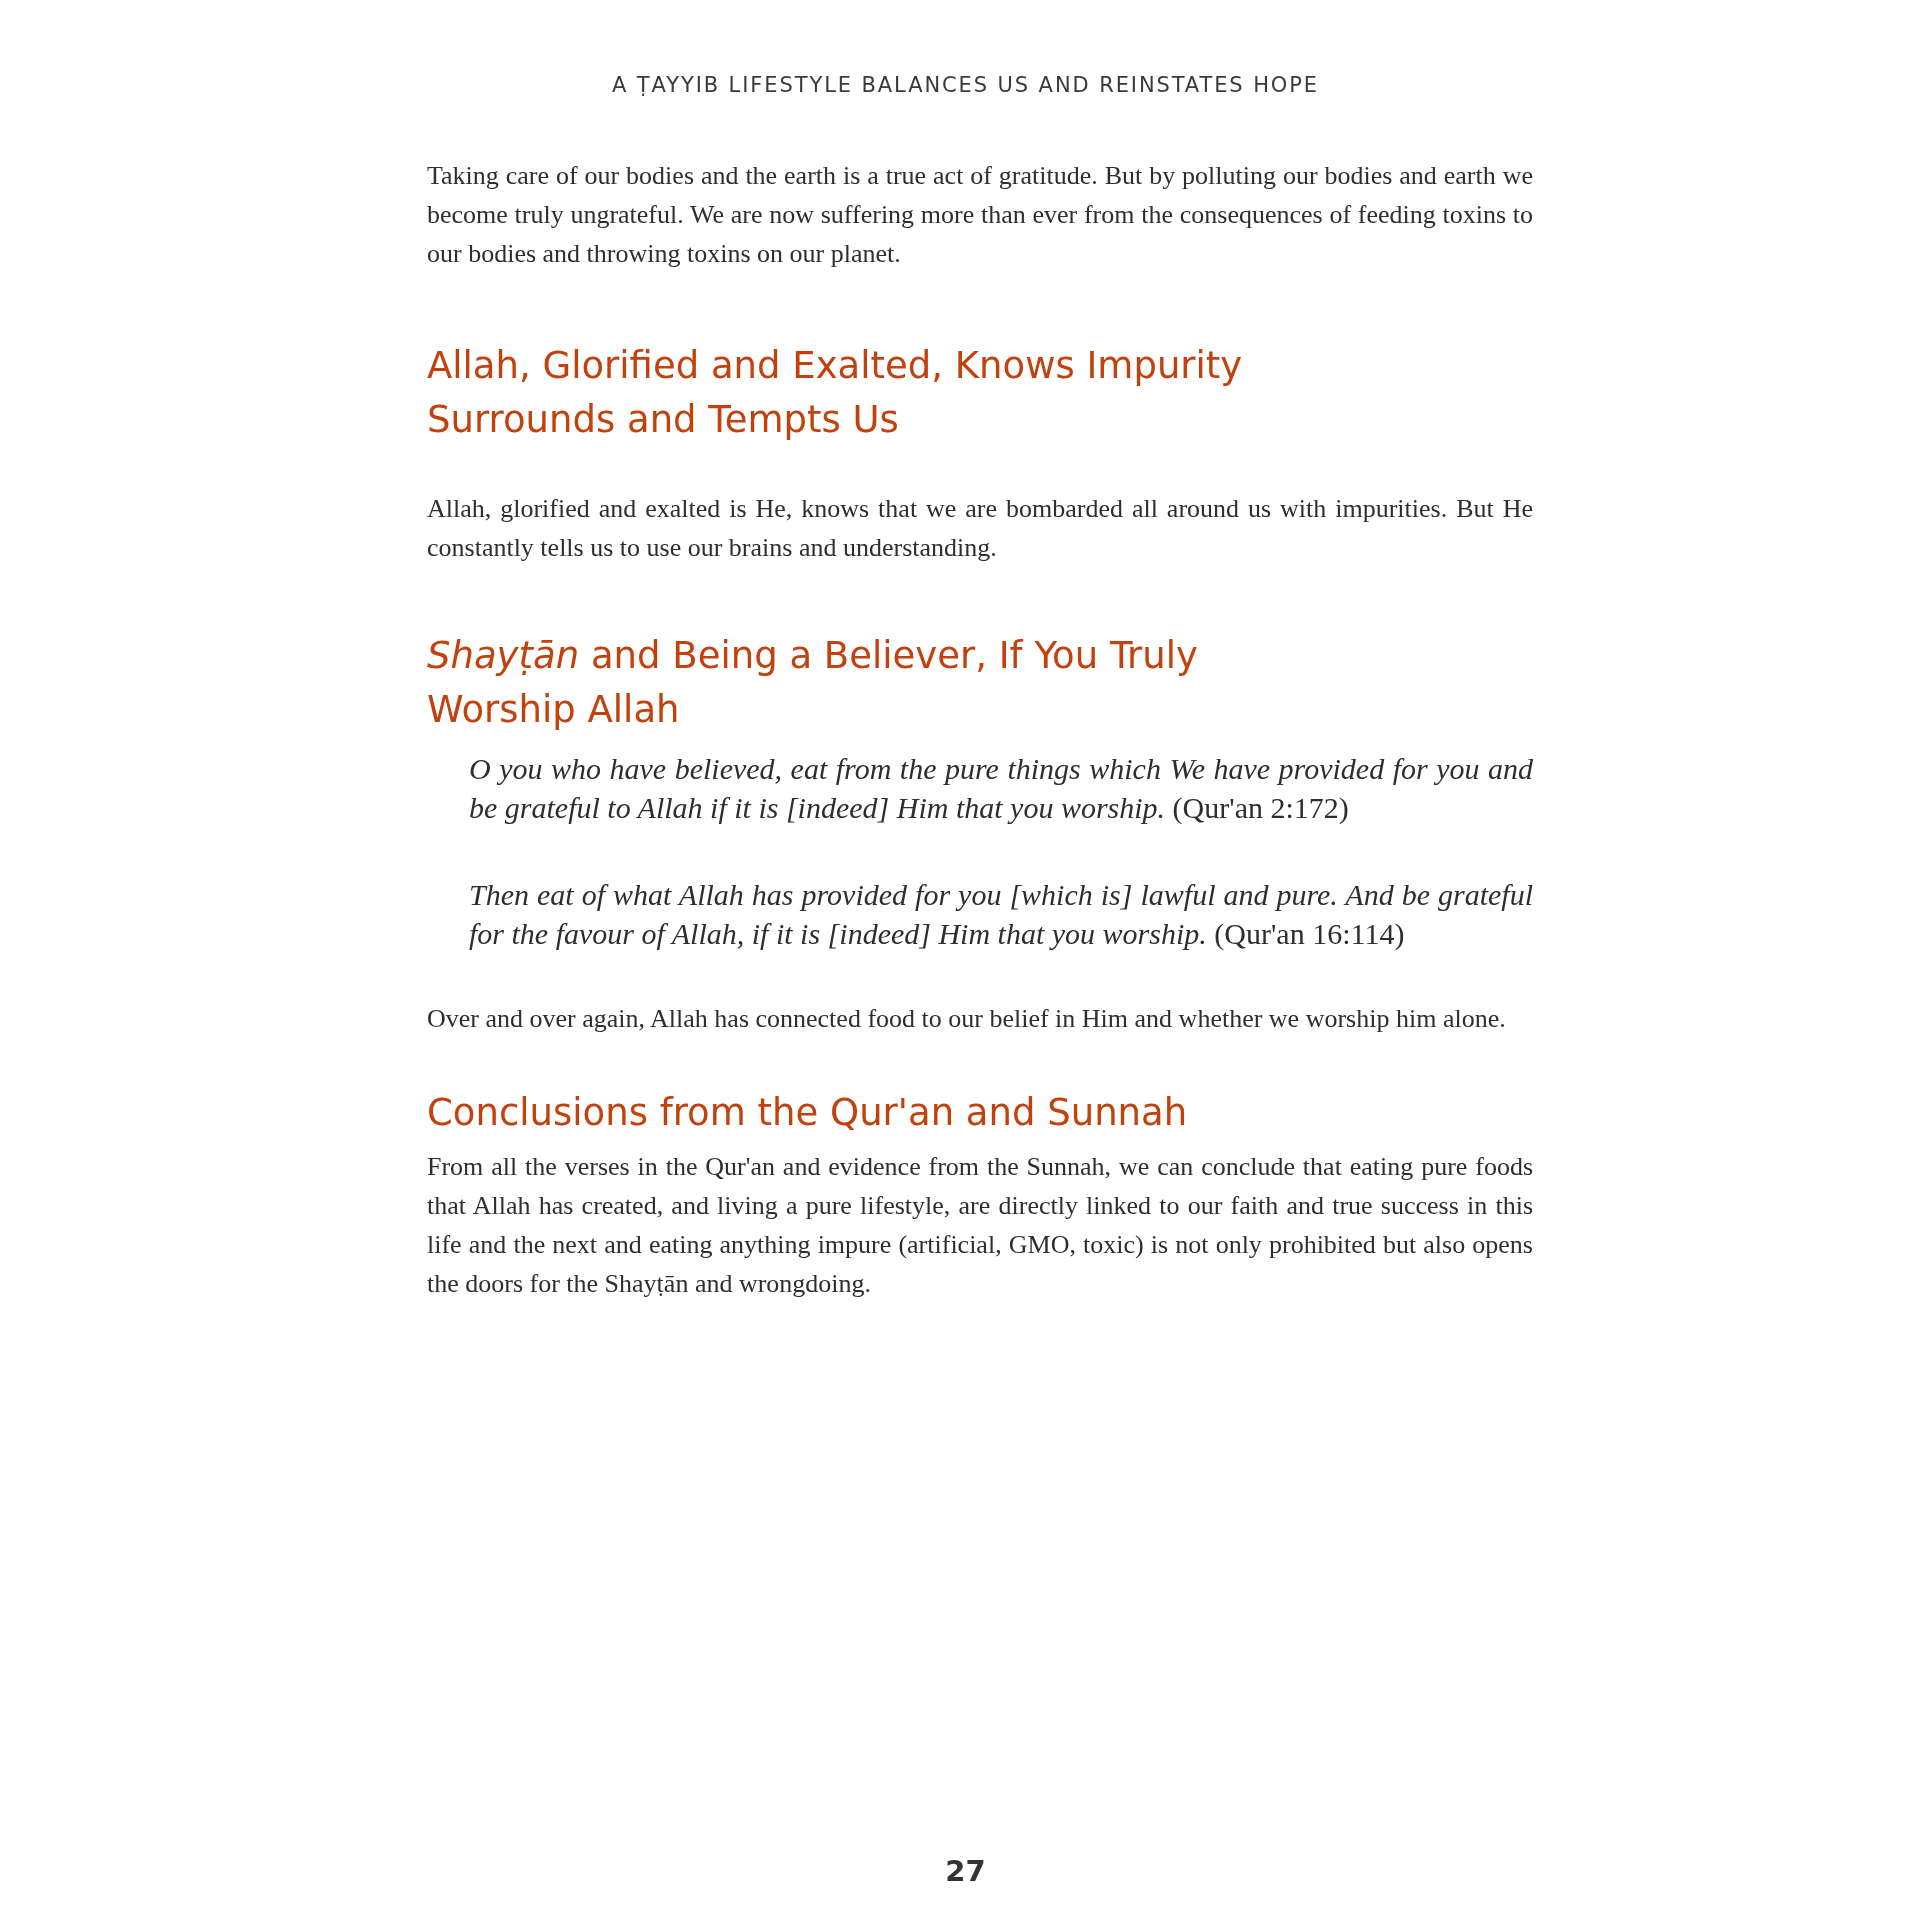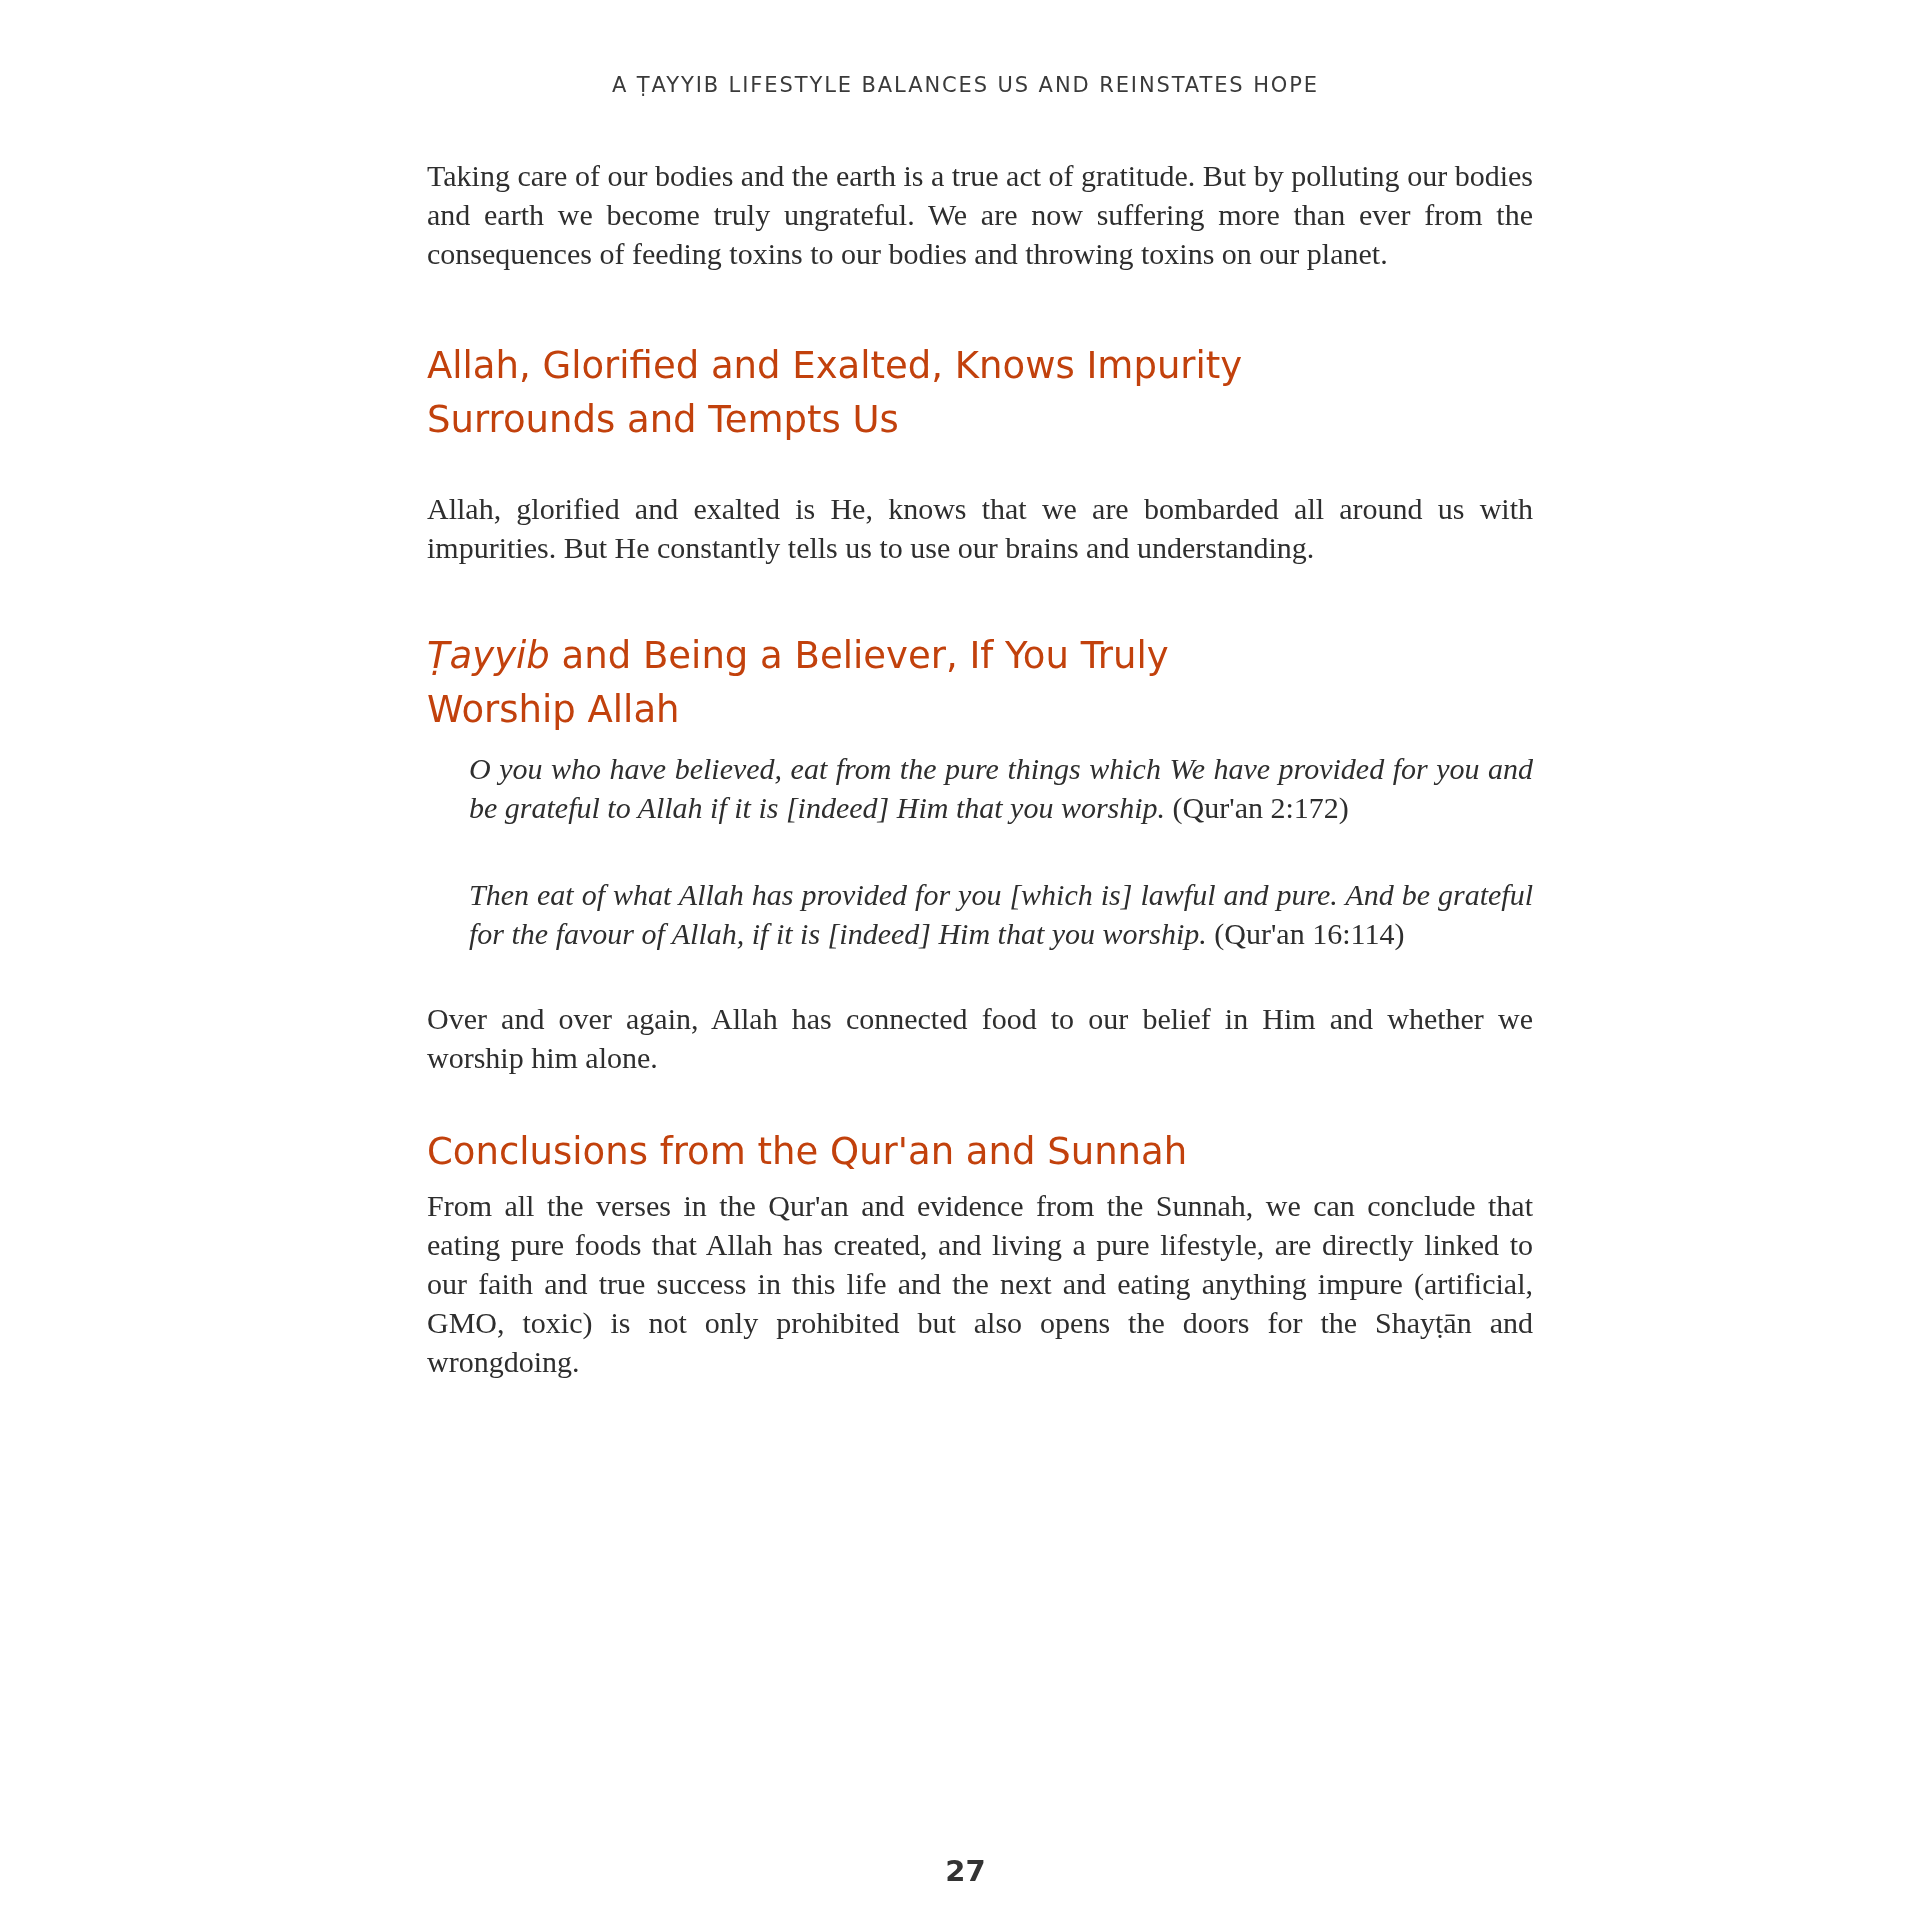--- a/index.html
+++ b/index.html
@@ -5,21 +5,21 @@
   html, body { margin: 0; padding: 0; background: #ffffff; }
   body { width: 1931px; height: 1931px; position: relative; overflow: hidden; }
   .page { position: absolute; left: 0; top: 0; width: 1711px; height: 1931px; background: #ffffff; }
   .running-head {
     position: absolute; top: 73px; left: 0; width: 1931px; text-align: center;
     font-family: "DejaVu Sans", sans-serif; font-size: 21px; letter-spacing: 1.9px;
     color: #3a3a3a;
   }
   .content { position: absolute; left: 427px; width: 1106px; top: 156px; }
   .body-text {
-    font-family: "Liberation Serif", serif; font-size: 30px; line-height: 39px;
+    font-family: "Liberation Serif", serif; font-size: 26px; line-height: 39px;
     color: #2e2e2e; text-align: justify; margin: 0;
   }
   .heading {
     font-family: "DejaVu Sans", sans-serif; font-size: 37px; line-height: 54px;
     color: #c2410c; margin: 0; font-weight: normal;
   }
   .heading .it { font-style: italic; }
   .quote {
     font-family: "Liberation Serif", serif; font-size: 30px; line-height: 39px;
     color: #2e2e2e; text-align: justify; margin: 0 0 0 42px;
@@ -37,21 +37,21 @@
   <div class="running-head">A ṬAYYIB LIFESTYLE BALANCES US AND REINSTATES HOPE</div>
 
   <div class="content">
     <p class="body-text">Taking care of our bodies and the earth is a true act of gratitude. But by polluting our bodies and earth we become truly ungrateful. We are now suffering more than ever from the consequences of feeding toxins to our bodies and throwing toxins on our planet.</p>
 
     <h2 class="heading" style="margin-top:66px; width:946px;">Allah, Glorified and Exalted, Knows Impurity Surrounds and Tempts Us</h2>
 
 
     <p class="body-text" style="margin-top:42px;">Allah, glorified and exalted is He, knows that we are bombarded all around us with impurities. But He constantly tells us to use our brains and understanding.</p>
 
-    <h2 class="heading" style="margin-top:62px; width:869px;"><span class="it">Ṭayyib</span><span> and Being a Believer, If You Truly Worship Allah</span></h2>
+    <h2 class="heading" style="margin-top:62px; width:869px;"><span class="it">Shayṭān</span><span> and Being a Believer, If You Truly Worship Allah</span></h2>
 
     <p class="quote" style="margin-top:11.6px;"><span class="q-it">O you who have believed, eat from the pure things which We have provided for you and be grateful to Allah if it is [indeed] Him that you worship.</span><span> (Qur'an 2:172)</span></p>
 
 
     <p class="quote" style="margin-top:48px;"><span class="q-it">Then eat of what Allah has provided for you [which is] lawful and pure. And be grateful for the favour of Allah, if it is [indeed] Him that you worship.</span><span> (Qur'an 16:114)</span></p>
 
     <p class="body-text" style="margin-top:46px;">Over and over again, Allah has connected food to our belief in Him and whether we worship him alone.</p>
 
     <h2 class="heading" style="margin-top:48px;">Conclusions from the Qur'an and Sunnah</h2>
 

